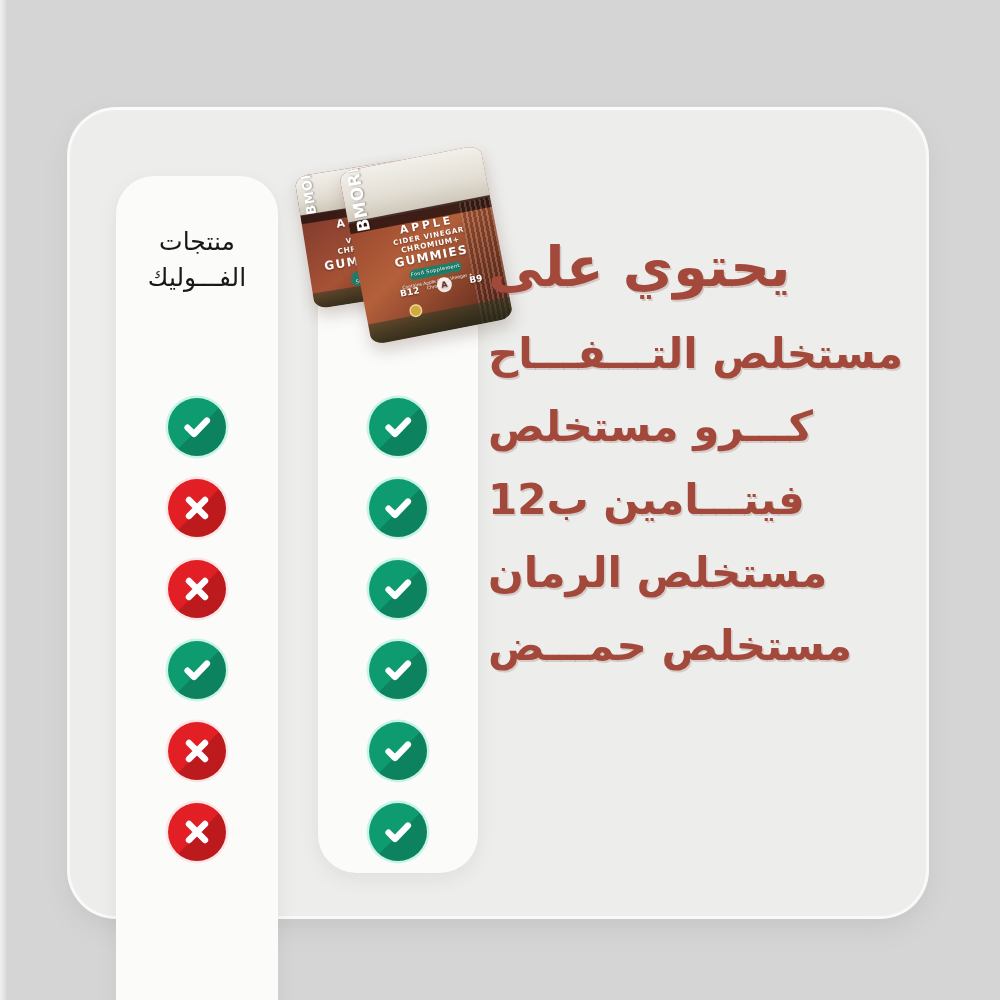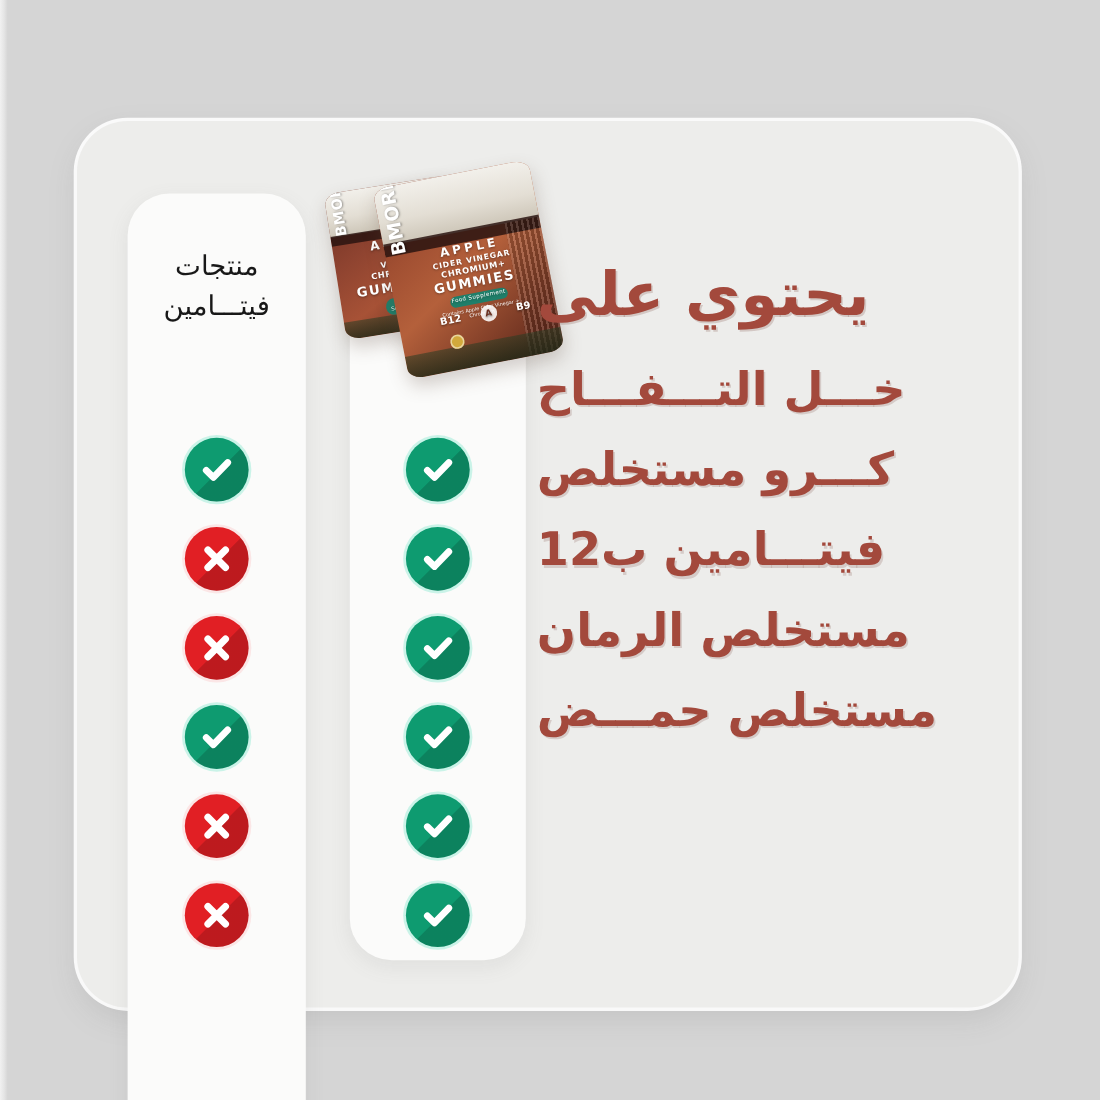--- a/index.html
+++ b/index.html
@@ -282,21 +282,21 @@
 
 <div id="stage">
 
   <div class="edge-strip"></div>
 
   <div class="panel"></div>
 
   <div class="card card-regular">
     <div class="card-title">
       <div>منتجات</div>
-      <div>فيتـــامين</div>
+      <div>الفـــوليك</div>
     </div>
     <div class="icon-col">
 
       <div class="icon-row">
         <span class="badge yes">
           <svg width="34" height="34" viewBox="0 0 34 34" aria-hidden="true">
             <path d="M7.5 17.6 L14 24 L27 10.5" fill="none" stroke="#ffffff" stroke-width="6.2" stroke-linecap="round" stroke-linejoin="round"></path>
           </svg>
         </span>
       </div>
@@ -427,20 +427,20 @@
         <span class="vit-mid">A</span>
         <span>B12</span>
       </div>
       <div class="seal"></div>
     </div>
 
   </div>
 
   <div class="copy">
     <h1 class="headline">يحتوي على</h1>
-    <p class="ingredient wide">خـــل التـــفـــاح</p>
+    <p class="ingredient wide">مستخلص التـــفـــاح</p>
     <p class="ingredient wide">كـــرو مستخلص</p>
     <p class="ingredient">فيتـــامين ب12</p>
     <p class="ingredient">مستخلص الرمان</p>
     <p class="ingredient">مستخلص حمـــض</p>
   </div>
 
 </div>
 
 </body></html>

